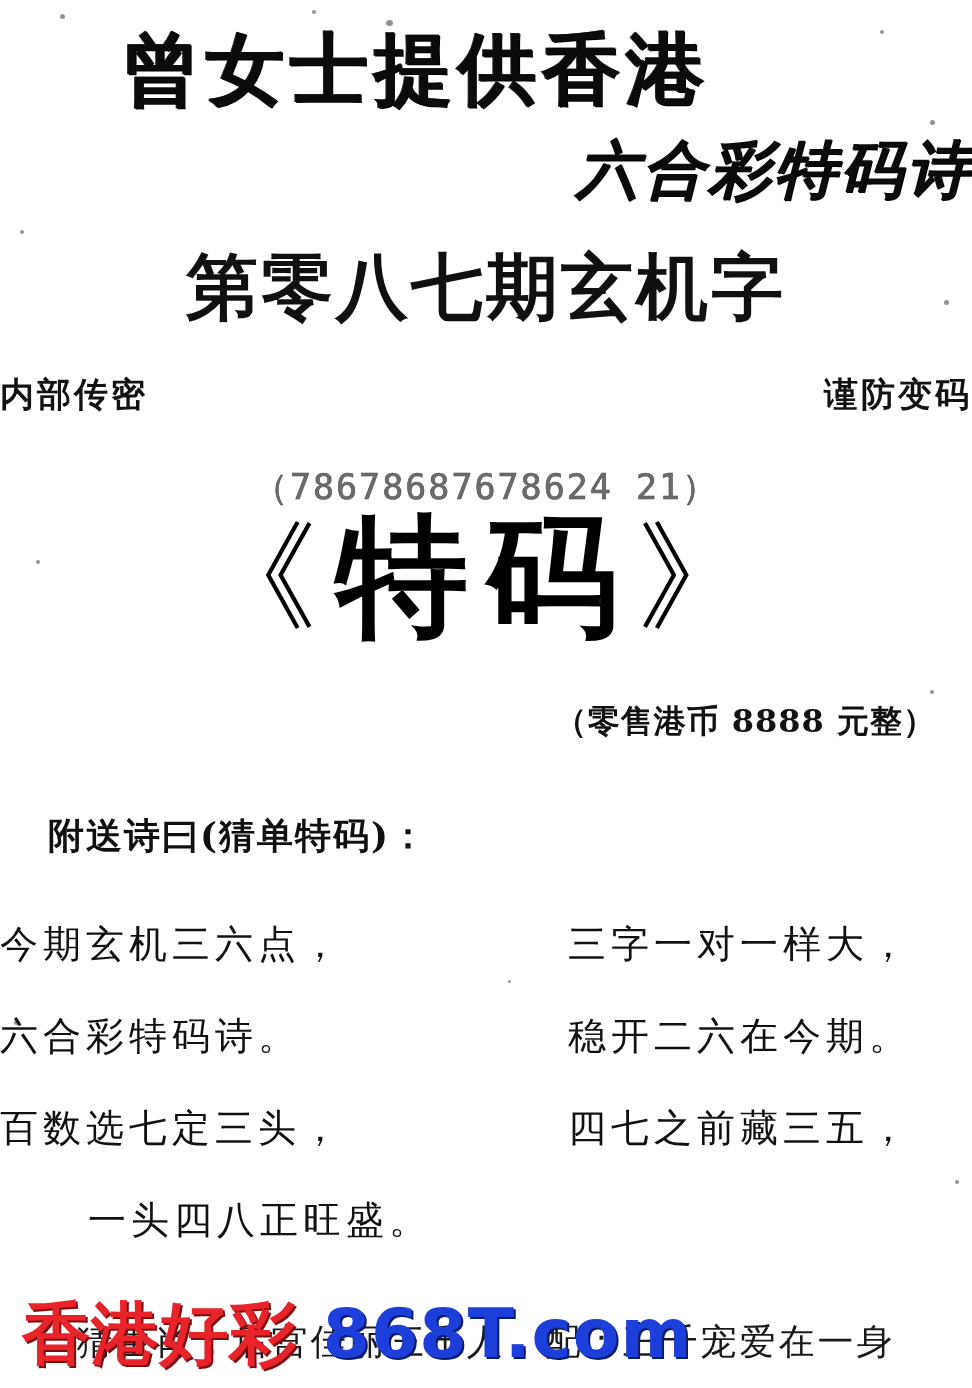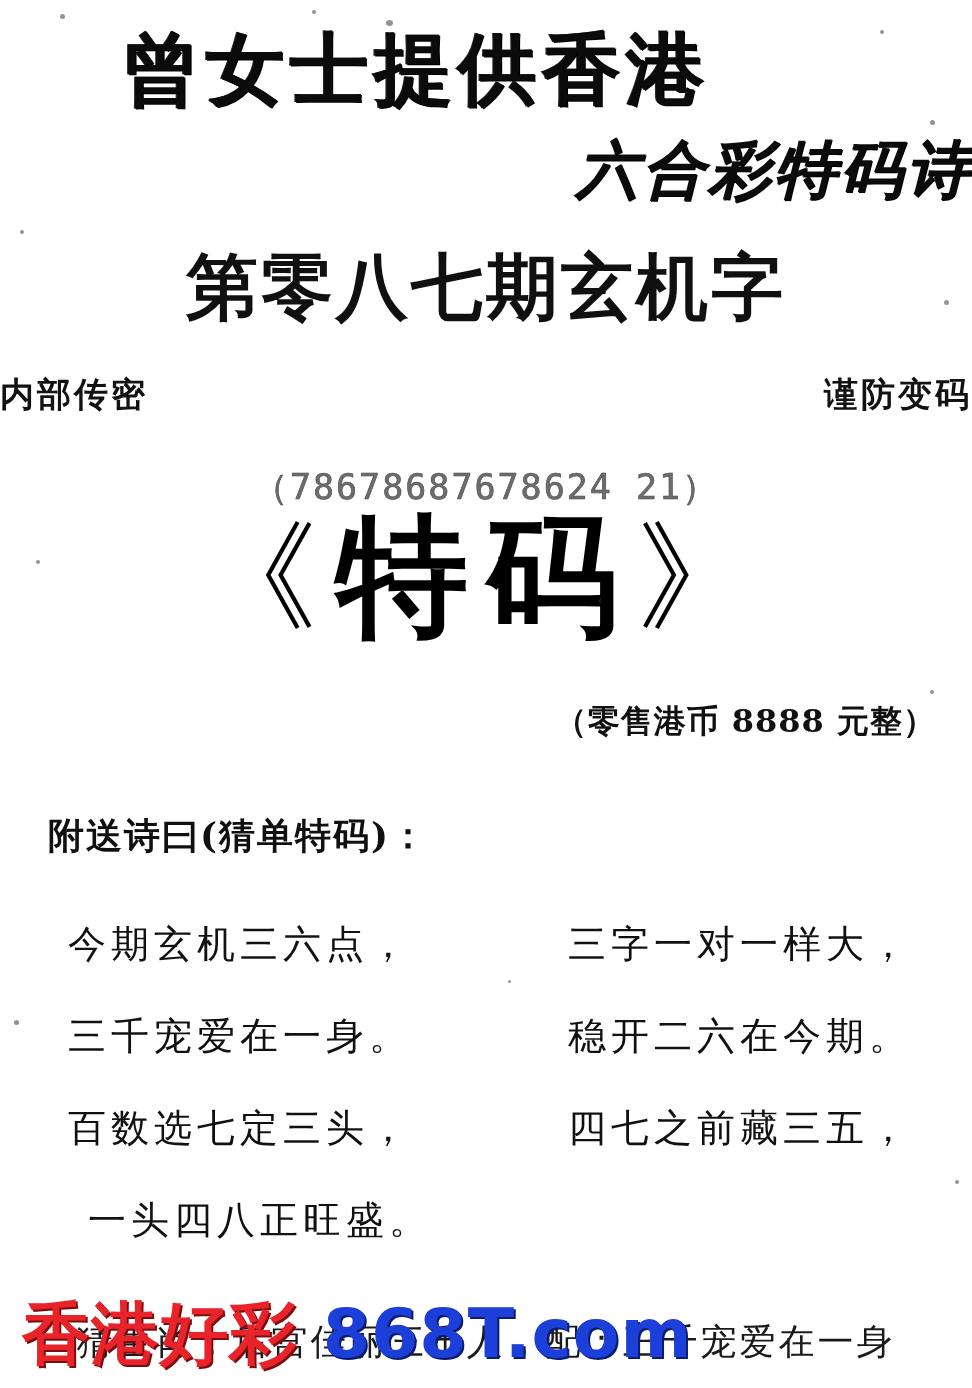--- a/index.html
+++ b/index.html
@@ -150,21 +150,20 @@
   }
   .poem-col {
     font-size: 38px;
     letter-spacing: 5px;
     color: #111;
     font-family: "DejaVu Serif", serif;
   }
   .poem-col.left {
     width: 480px;
     box-sizing: border-box;
-    text-align: center;
   }
   .poem-col.right {
     width: 492px;
     padding-left: 88px;
     box-sizing: border-box;
   }
 
   .footer-line {
     position: absolute;
     top: 1318px;
@@ -231,21 +230,21 @@
   <div class="price">（零售港币 8888 元整）</div>
 
   <div class="poem-head">附送诗曰(猜单特码)：</div>
 
   <div class="poem">
     <div class="poem-row">
       <div class="poem-col left">今期玄机三六点，</div>
       <div class="poem-col right">三字一对一样大，</div>
     </div>
     <div class="poem-row">
-      <div class="poem-col left">三千宠爱在一身。</div>
+      <div class="poem-col left">六合彩特码诗。</div>
       <div class="poem-col right">稳开二六在今期。</div>
     </div>
     <div class="poem-row">
       <div class="poem-col left">百数选七定三头，</div>
       <div class="poem-col right">四七之前藏三五，</div>
     </div>
     <div class="poem-row">
       <div class="poem-col right">一头四八正旺盛。</div>
     </div>
   </div>

